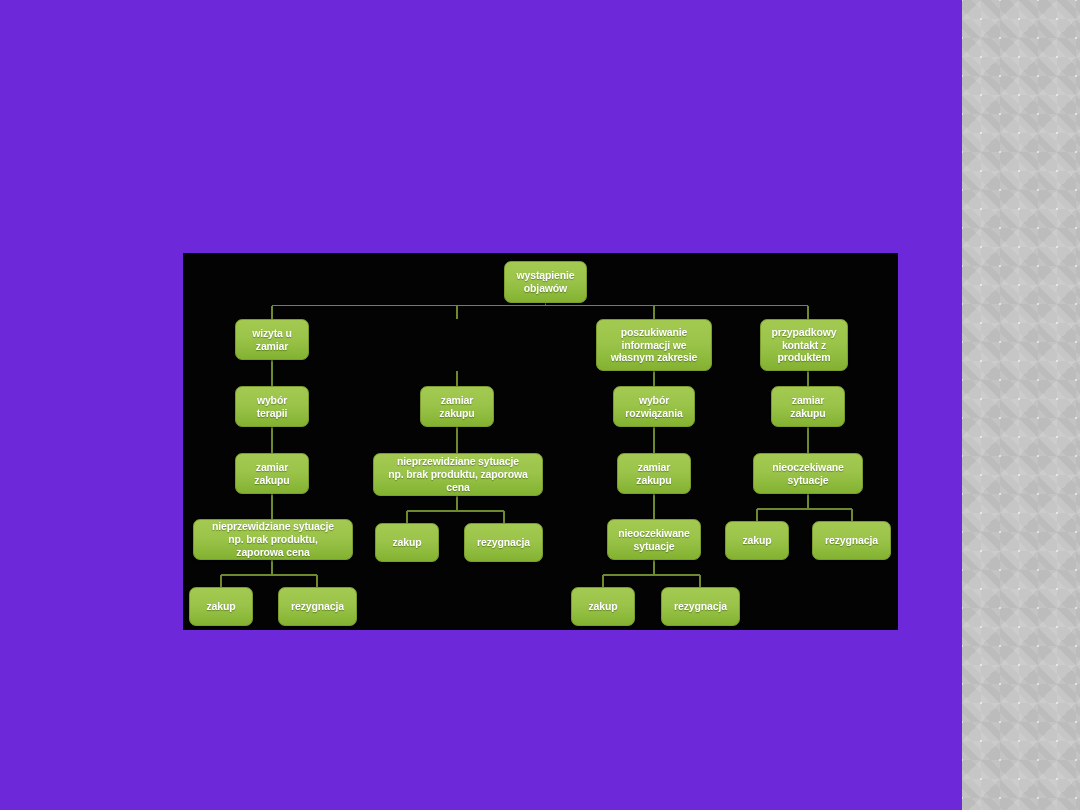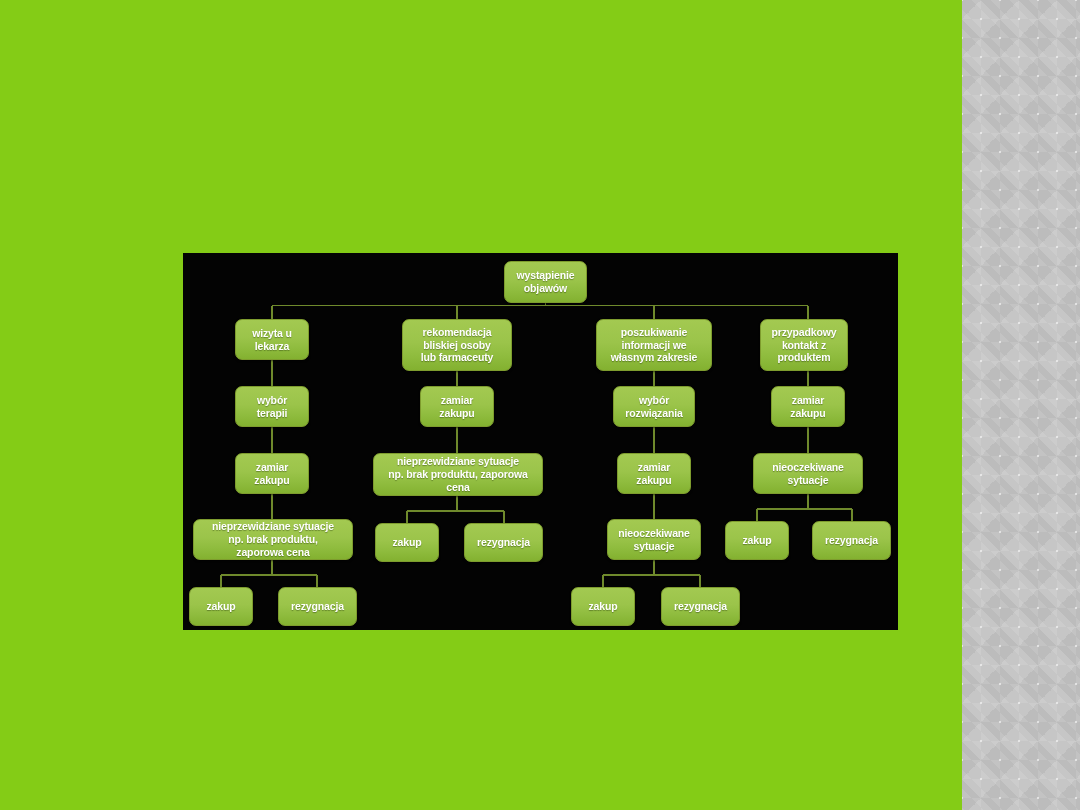--- a/index.html
+++ b/index.html
@@ -11,21 +11,21 @@
     width: 1080px;
     height: 810px;
     overflow: hidden;
     font-family: "Liberation Sans", sans-serif;
   }
 
   #slide-canvas {
     position: relative;
     width: 1080px;
     height: 810px;
-    background: #84cc16;
+    background: #6d28d9;
   }
 
   
   #decor-panel {
     position: absolute;
     top: 0;
     left: 962px;
     width: 118px;
     height: 810px;
     background-color: #c6c6c6;
@@ -150,39 +150,36 @@
         <path d="M 574 256 L 669 256"></path>
         <path d="M 574 256 L 574 268"></path>
         <path d="M 669 256 L 669 268"></path>
       </g>
     </svg>
 
     <div class="node" style="left:321px; top:8px; width:83px; height:42px;">wystąpienie
 objawów</div>
 
     <div class="node" style="left:52px; top:66px; width:74px; height:41px;">wizyta u
-lekarza</div>
+zamiar</div>
 
     <div class="node" style="left:52px; top:133px; width:74px; height:41px;">wybór
 terapii</div>
 
     <div class="node" style="left:52px; top:200px; width:74px; height:41px;">zamiar
 zakupu</div>
 
     <div class="node" style="left:10px; top:266px; width:160px; height:41px;">nieprzewidziane sytuacje
 np. brak produktu,
 zaporowa cena</div>
 
     <div class="node" style="left:6px; top:334px; width:64px; height:39px;">zakup</div>
 
     <div class="node" style="left:95px; top:334px; width:79px; height:39px;">rezygnacja</div>
 
-    <div class="node" style="left:219px; top:66px; width:110px; height:52px;">rekomendacja
-bliskiej osoby
-lub farmaceuty</div>
 
     <div class="node" style="left:237px; top:133px; width:74px; height:41px;">zamiar
 zakupu</div>
 
     <div class="node" style="left:190px; top:200px; width:170px; height:43px;">nieprzewidziane sytuacje
 np. brak produktu, zaporowa
 cena</div>
 
     <div class="node" style="left:192px; top:270px; width:64px; height:39px;">zakup</div>
 

